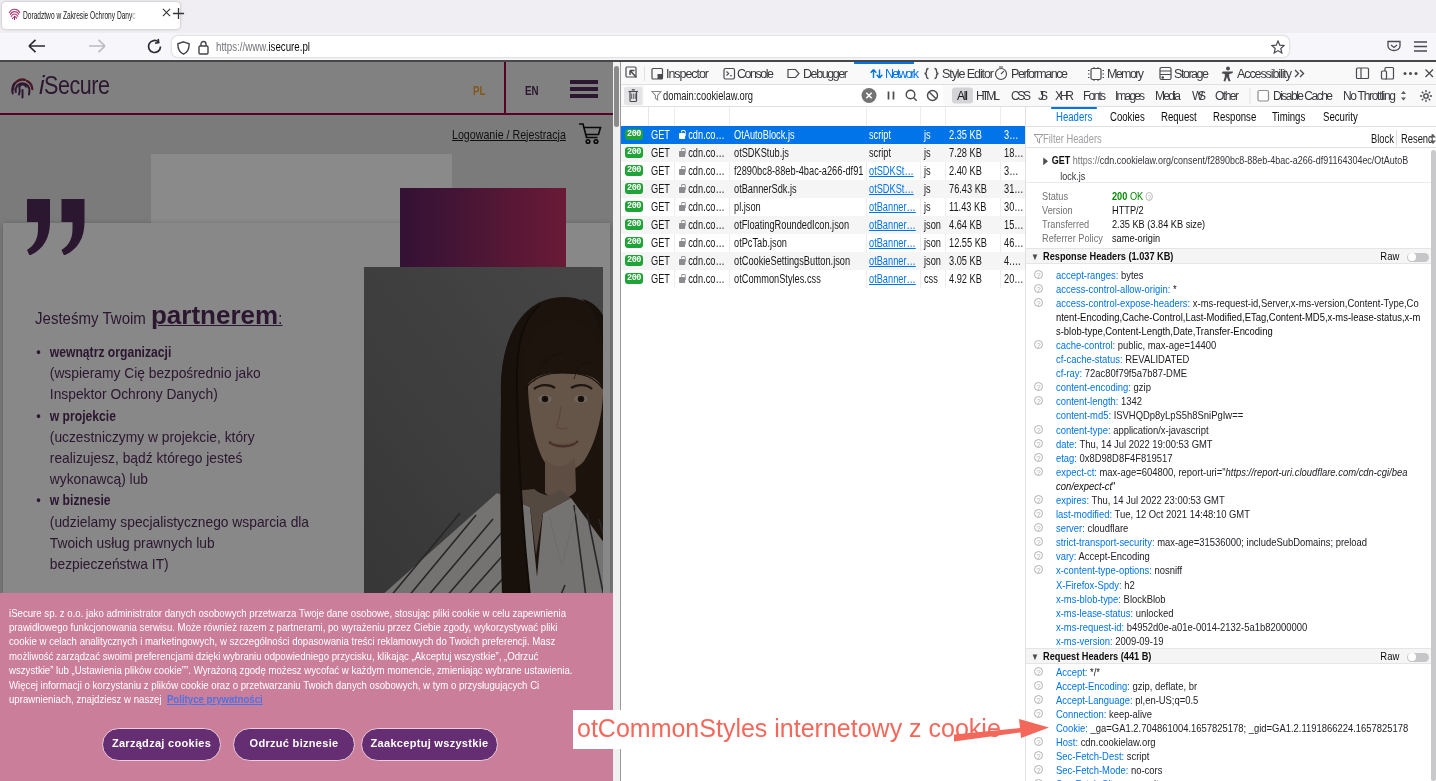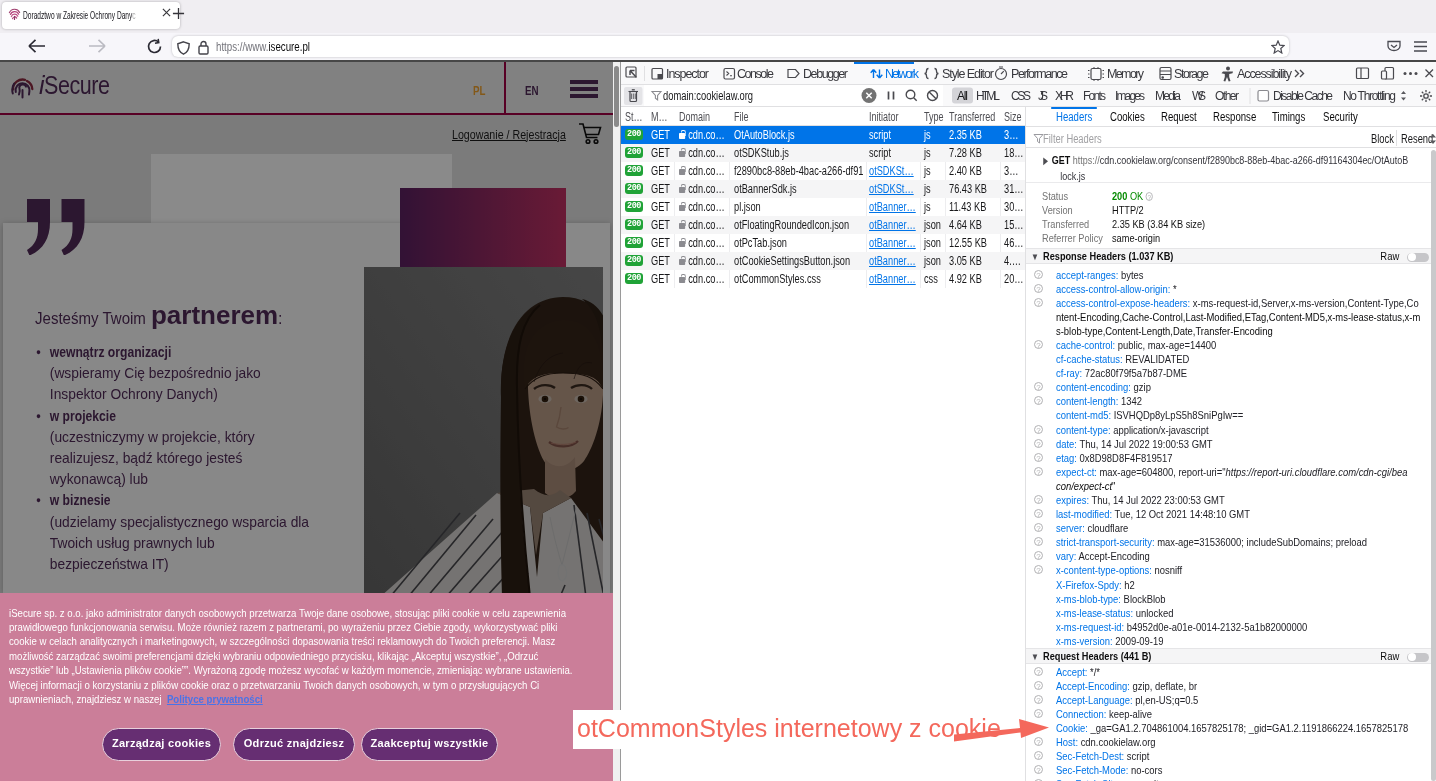--- a/index.html
+++ b/index.html
@@ -32,21 +32,21 @@
   #pl { position:absolute; left:473px; top:22px; font-size:12.5px; font-weight:bold; color:#efa02d; transform:scaleX(.78); transform-origin:0 0; }
   #en { position:absolute; left:525px; top:22px; font-size:12.5px; font-weight:bold; color:#512b58; transform:scaleX(.78); transform-origin:0 0; }
   #burger { position:absolute; left:570px; top:18px; width:28px; }
   #burger div { height:3.6px; background:#512b58; margin-bottom:3.4px; }
   #loginlink { position:absolute; left:452px; top:64.5px; font-size:13.5px; color:#1d1d1d; text-decoration:underline; transform:scaleX(.79); transform-origin:0 0; white-space:nowrap; }
   #herolight { position:absolute; left:151px; top:92px; width:301px; height:70px; background:#fcfcfc; }
   #card { position:absolute; left:3px; top:161px; width:607px; height:370px; background:#f8f8f8; box-shadow:0 1px 6px rgba(0,0,0,.25); }
   #grad { position:absolute; left:400px; top:126px; width:166px; height:79px; background:linear-gradient(90deg,#5c2161,#c13163); }
   #photo { position:absolute; left:364px; top:205px; width:239px; height:326px; }
   #quote { position:absolute; left:26.5px; top:137px; width:58px; height:56px; }
-  #heading { position:absolute; left:35px; top:238px; font-size:16px; color:#512b58; white-space:nowrap; }
+  #heading { position:absolute; left:35px; top:238px; font-size:16px; color:#512b58; white-space:nowrap;text-decoration:underline; }
   #heading .h1 { display:inline-block; transform:scaleX(.94); transform-origin:0 50%; margin-right:-2px; }
   #heading b { font-size:26px; font-weight:bold; }
   #bullets { position:absolute; left:36px; top:279px; font-size:15px; line-height:21.2px; color:#512b58; width:400px; transform:scaleX(.92); transform-origin:0 0; }
   #bullets .li { position:relative; padding-left:15px; } #bullets b { display:inline-block; transform:scaleX(.88); transform-origin:0 50%; }
   #bullets .li:before { content:"●"; position:absolute; left:0; font-size:9px; top:1px; }
   #overlay { position:absolute; left:0; top:0; width:613px; height:719px; background:rgba(0,0,0,0.452); }
   #banner { position:absolute; left:0; top:531px; width:613px; height:188px; background:#cb7e99; }
   #banner .txt { position:absolute; left:8.5px; top:13.5px; font-size:10px; line-height:14.45px; color:#fff; white-space:nowrap; transform:scaleX(.963); transform-origin:0 0; }
   #banner a { color:#4a73e8; font-weight:bold; text-decoration:underline; }
   .cbtn { white-space:nowrap; overflow:hidden; position:absolute; top:134.5px; height:33px; background:#662e72; border:1.5px solid #e8d0dc; border-radius:17px; color:#fff; font-weight:bold; font-size:11px; text-align:center; line-height:28.5px; letter-spacing:.3px; }
@@ -275,21 +275,21 @@
         <div class="txt">
 iSecure sp. z o.o. jako administrator danych osobowych przetwarza Twoje dane osobowe, stosując pliki cookie w celu zapewnienia<br>
 prawidłowego funkcjonowania serwisu. Może również razem z partnerami, po wyrażeniu przez Ciebie zgody, wykorzystywać pliki<br>
 cookie w celach analitycznych i marketingowych, w szczególności dopasowania treści reklamowych do Twoich preferencji. Masz<br>
 możliwość zarządzać swoimi preferencjami dzięki wybraniu odpowiedniego przycisku, klikając „Akceptuj wszystkie”, „Odrzuć<br>
 wszystkie” lub „Ustawienia plików cookie””. Wyrażoną zgodę możesz wycofać w każdym momencie, zmieniając wybrane ustawienia.<br>
 Więcej informacji o korzystaniu z plików cookie oraz o przetwarzaniu Twoich danych osobowych, w tym o przysługujących Ci<br>
 uprawnieniach, znajdziesz w naszej &nbsp;<a>Polityce prywatności</a>
         </div>
         <div class="cbtn" style="left:102px;width:119px;"><span>Zarządzaj cookies</span></div>
-        <div class="cbtn" style="left:233px;width:122px;"><span>Odrzuć znajdziesz</span></div>
+        <div class="cbtn" style="left:233px;width:122px;"><span>Odrzuć biznesie</span></div>
         <div class="cbtn" style="left:361px;width:137px;"><span>Zaakceptuj wszystkie</span></div>
       </div>
     </div>
     <div id="sbar">
       <div class="th"></div>
     </div>
   </div>
 
   <div id="annot" style="position:absolute;left:573px;top:710px;z-index:50;">
     <div style="position:absolute;left:0;top:0;width:377px;height:39px;background:#fff;"></div>
@@ -392,30 +392,20 @@
       </svg>
       <span style="position:absolute;left:42px;top:3.5px;font-size:12px;color:#18181a;display:inline-block;transform:scaleX(.78);transform-origin:0 0;white-space:nowrap;">domain:cookielaw.org</span>
     </div>
     <div class="colsep hd" style="left:27px;"></div>
     <div class="colsep" style="left:53px;"></div>
     <div class="colsep" style="left:108px;"></div>
     <div class="colsep" style="left:245px;"></div>
     <div class="colsep" style="left:299px;"></div>
     <div class="colsep" style="left:324px;"></div>
     <div class="colsep" style="left:379px;"></div>
-    <div id="nethead">
-      <span class="nh" style="left:4px;">St…</span>
-      <span class="nh" style="left:30px;">M…</span>
-      <span class="nh" style="left:58px;">Domain</span>
-      <span class="nh" style="left:113px;">File</span>
-      <span class="nh" style="left:248px;">Initiator</span>
-      <span class="nh" style="left:303px;">Type</span>
-      <span class="nh" style="left:328px;">Transferred</span>
-      <span class="nh" style="left:383px;">Size</span>
-    </div>
     <div id="netrows">
 <div class="netrow sel" style="top:63.5px;">
 <span class="badge">200</span>
 <span class="c m">GET</span>
 <span class="c dom"><span class="lock"></span>cdn.co…</span>
 <span class="c file">OtAutoBlock.js</span>
 <span class="ini">script</span>
 <span class="c typ">js</span>
 <span class="c tr">2.35 KB</span>
 <span class="c sz">3…</span>

